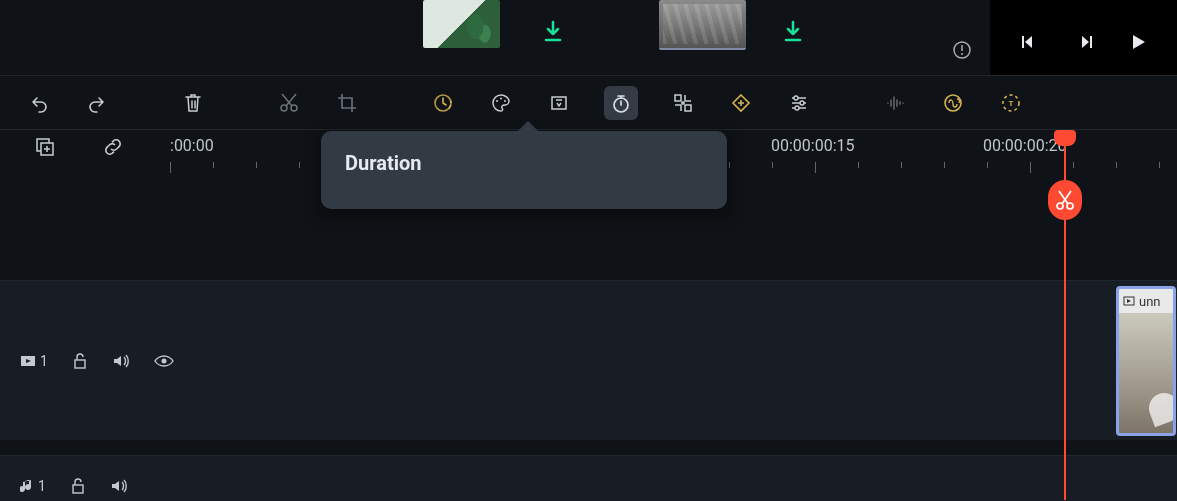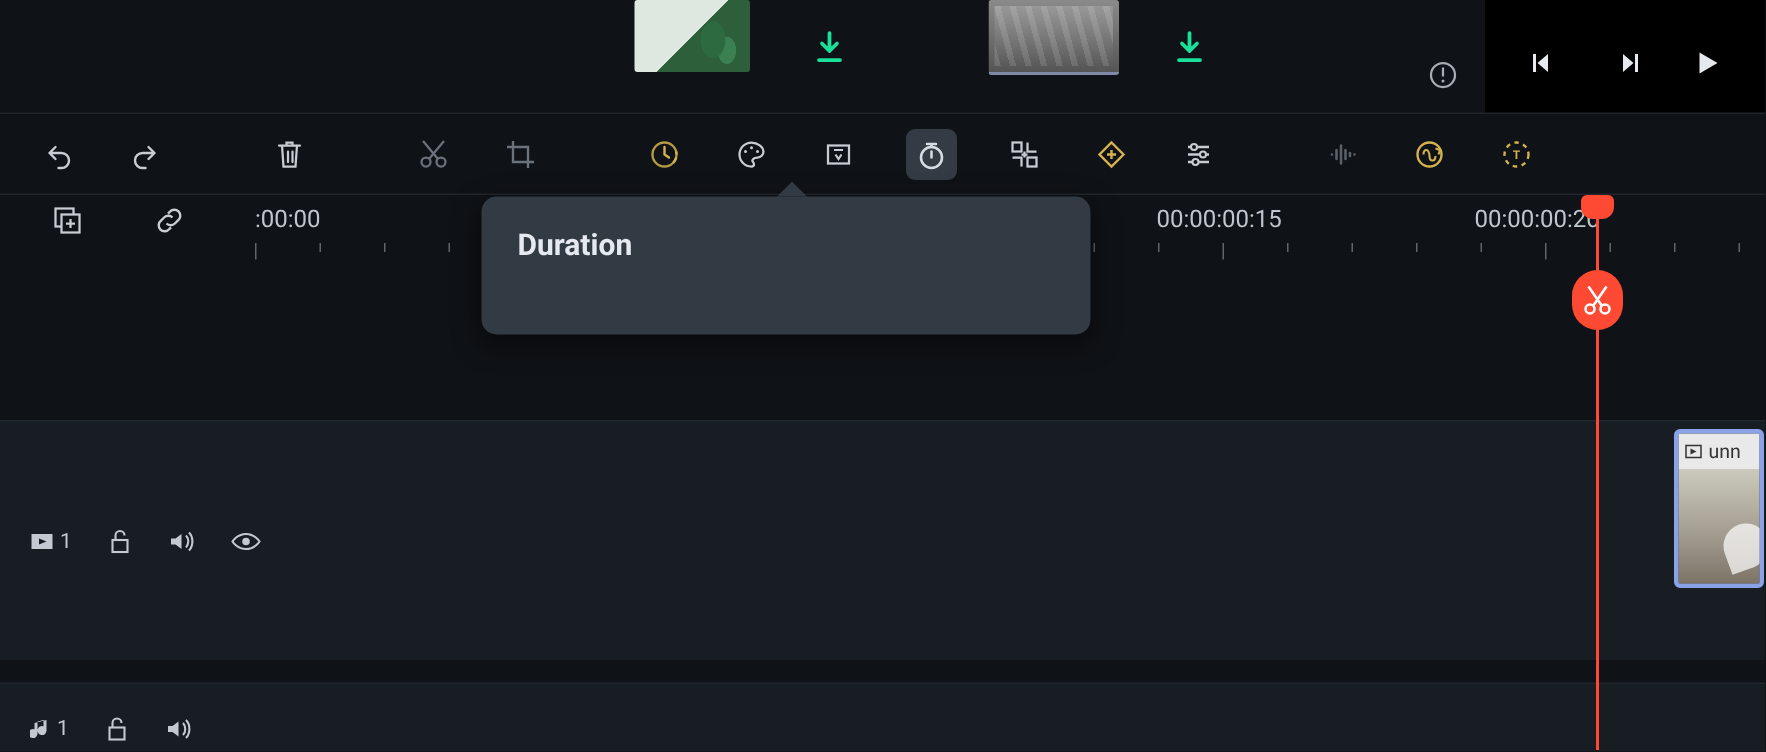--- a/index.html
+++ b/index.html
@@ -146,21 +146,21 @@
 
   
   .tooltip {
     position:absolute;
     top: 131px;
     left: 321px;
     width: 406px;
     background:#323a44;
     color:#e6eaf0;
     border-radius:10px;
-    padding: 20px 24px 36px;
+    padding: 20px 24px 22px;
     box-shadow: 0 6px 18px rgba(0,0,0,.5);
   }
   .tooltip::before{
     content:"";
     position:absolute;
     top:-10px; left:197px;
     border-left:10px solid transparent;
     border-right:10px solid transparent;
     border-bottom:10px solid #323a44;
   }
@@ -240,21 +240,21 @@
     display:flex;align-items:center;justify-content:center;
     color:#fff;
   }
 
   
   .clip {
     position:absolute;
     top:286px;
     left:1116px;
     width:60px;
-    height:106px;
+    height:150px;
     border:3px solid #8aa2e8;
     border-radius:4px;
     background: linear-gradient(180deg,#b9baaf 0%, #8f8c7f 100%);
     overflow:hidden;
   }
   .clip-header{
     height:24px;
     background:#e9e9e9;
     display:flex;align-items:center;gap:4px;
     padding-left:4px;

